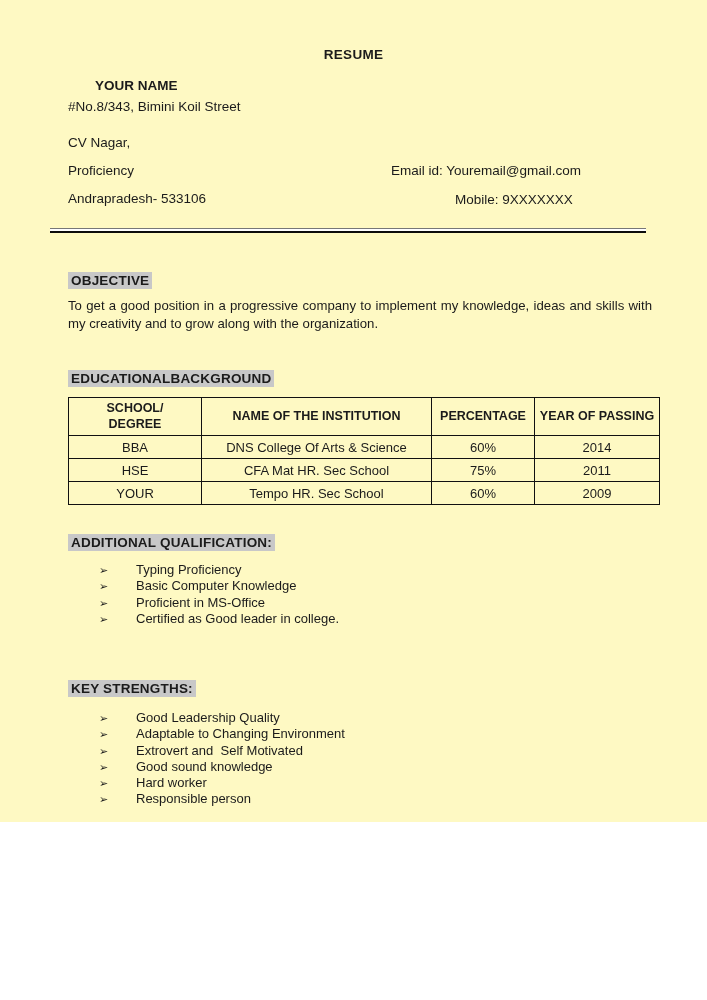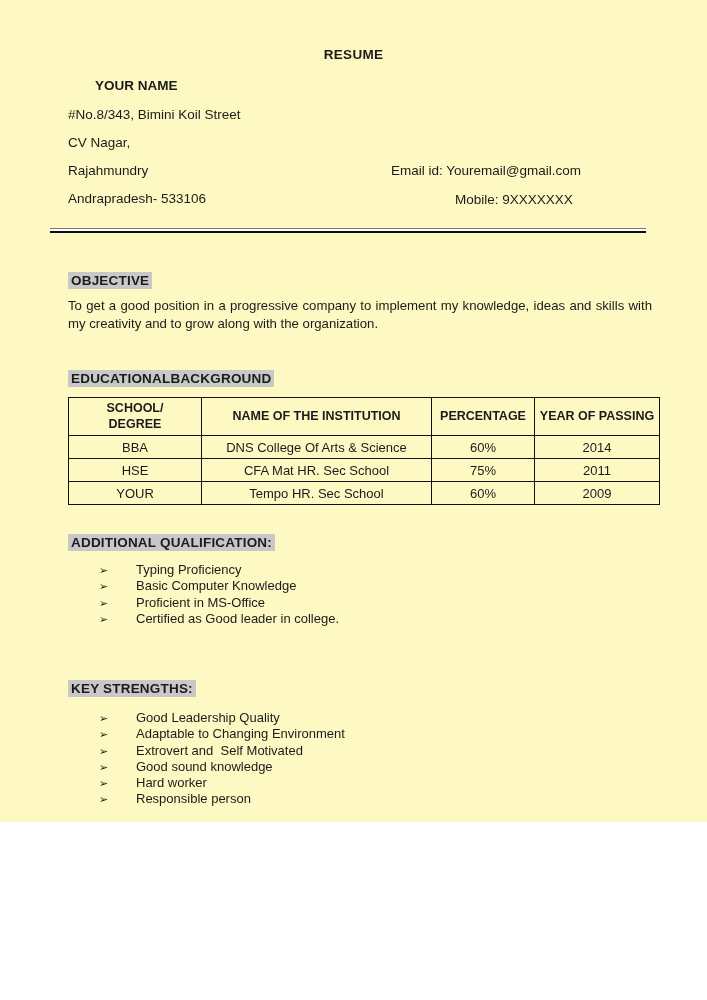--- a/index.html
+++ b/index.html
@@ -111,23 +111,23 @@
   }
 </style>
 </head>
 <body>
 
 <div class="page">
 
   <div class="abs doc-title">RESUME</div>
 
   <div class="abs hline bold" style="top:78px; left:64px;margin-left:31px;">YOUR NAME</div>
-  <div class="abs hline" style="top:107px; left:68px;text-align:right;">#No.8/343, Bimini Koil Street</div>
+  <div class="abs hline" style="top:99px; left:68px;text-align:right;">#No.8/343, Bimini Koil Street</div>
   <div class="abs hline" style="top:135px; left:68px;">CV Nagar,</div>
-  <div class="abs hline" style="top:163px; left:68px;">Rajahmundry</div>
+  <div class="abs hline" style="top:163px; left:68px;">Proficiency</div>
   <div class="abs hline" style="top:163px; left:391px;">Email id: Youremail@gmail.com</div>
   <div class="abs hline" style="top:191px; left:68px;">Andrapradesh- 533106</div>
   <div class="abs hline" style="top:192px; left:455px;">Mobile: 9XXXXXXX</div>
 
   <div class="abs divider"></div>
 
   <div class="abs section-heading" style="top:273px; left:68px;">
     <span class="hl">OBJECTIVE</span>
   </div>
   <div class="abs section-heading" style="top:371px; left:68px;">

